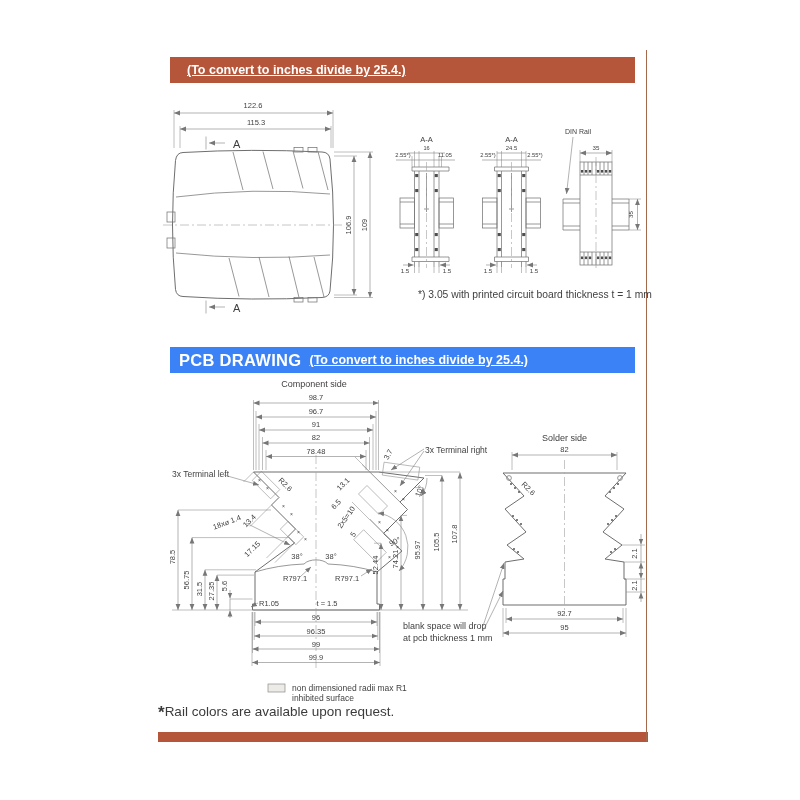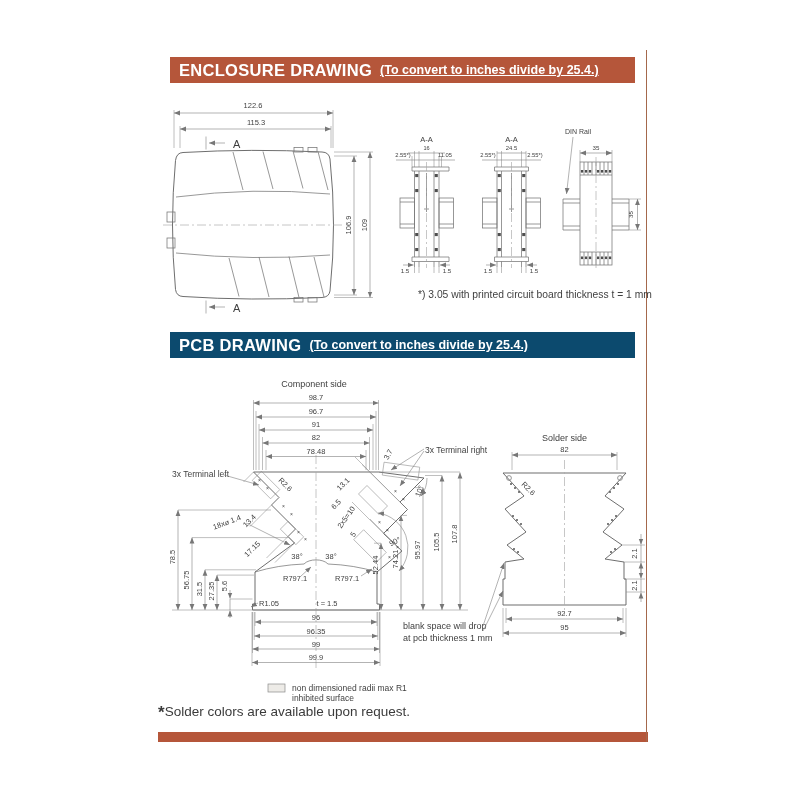--- a/index.html
+++ b/index.html
@@ -23,30 +23,29 @@
   .out2{stroke:#757575;stroke-width:.75;fill:none;}
   .cl{stroke:#a8a8a8;stroke-width:.65;fill:none;stroke-dasharray:9 3 2 3;}
   .dl{stroke:#808080;stroke-width:.6;fill:none;}
 </style>
 </head>
 <body>
 
 <div class="page">
 
   <div class="hbar" style="top:57px;background:#b5563a">
-    <span class="htitle">ENCLOSURE DRAWING</span>
     <span class="hsub">(To convert to inches divide by 25.4.)</span>
   </div>
 
-  <div class="hbar" style="top:332px;background:#0c4a6e">
+  <div class="hbar" style="top:347px;background:#3b82f6">
     <span class="htitle">PCB DRAWING</span>
     <span class="hsub">(To convert to inches divide by 25.4.)</span>
   </div>
 
-  <div class="footer-note"><span class="star">*</span><span>Solder colors are available upon request.</span></div>
+  <div class="footer-note"><span class="star">*</span><span>Rail colors are available upon request.</span></div>
 
   <div class="bottom-bar" style="background:#b5563a"></div>
   <div class="right-rule" style="background:#a4684c"></div>
 
   <svg width="800" height="800" viewBox="0 0 800 800">
     <defs>
       <marker id="m" markerWidth="7" markerHeight="7" refX="6" refY="3.2" orient="auto-start-reverse" markerUnits="userSpaceOnUse">
         <path d="M0,0.8 L6,3.2 L0,5.6 z" fill="#777"></path>
       </marker>
     </defs>

